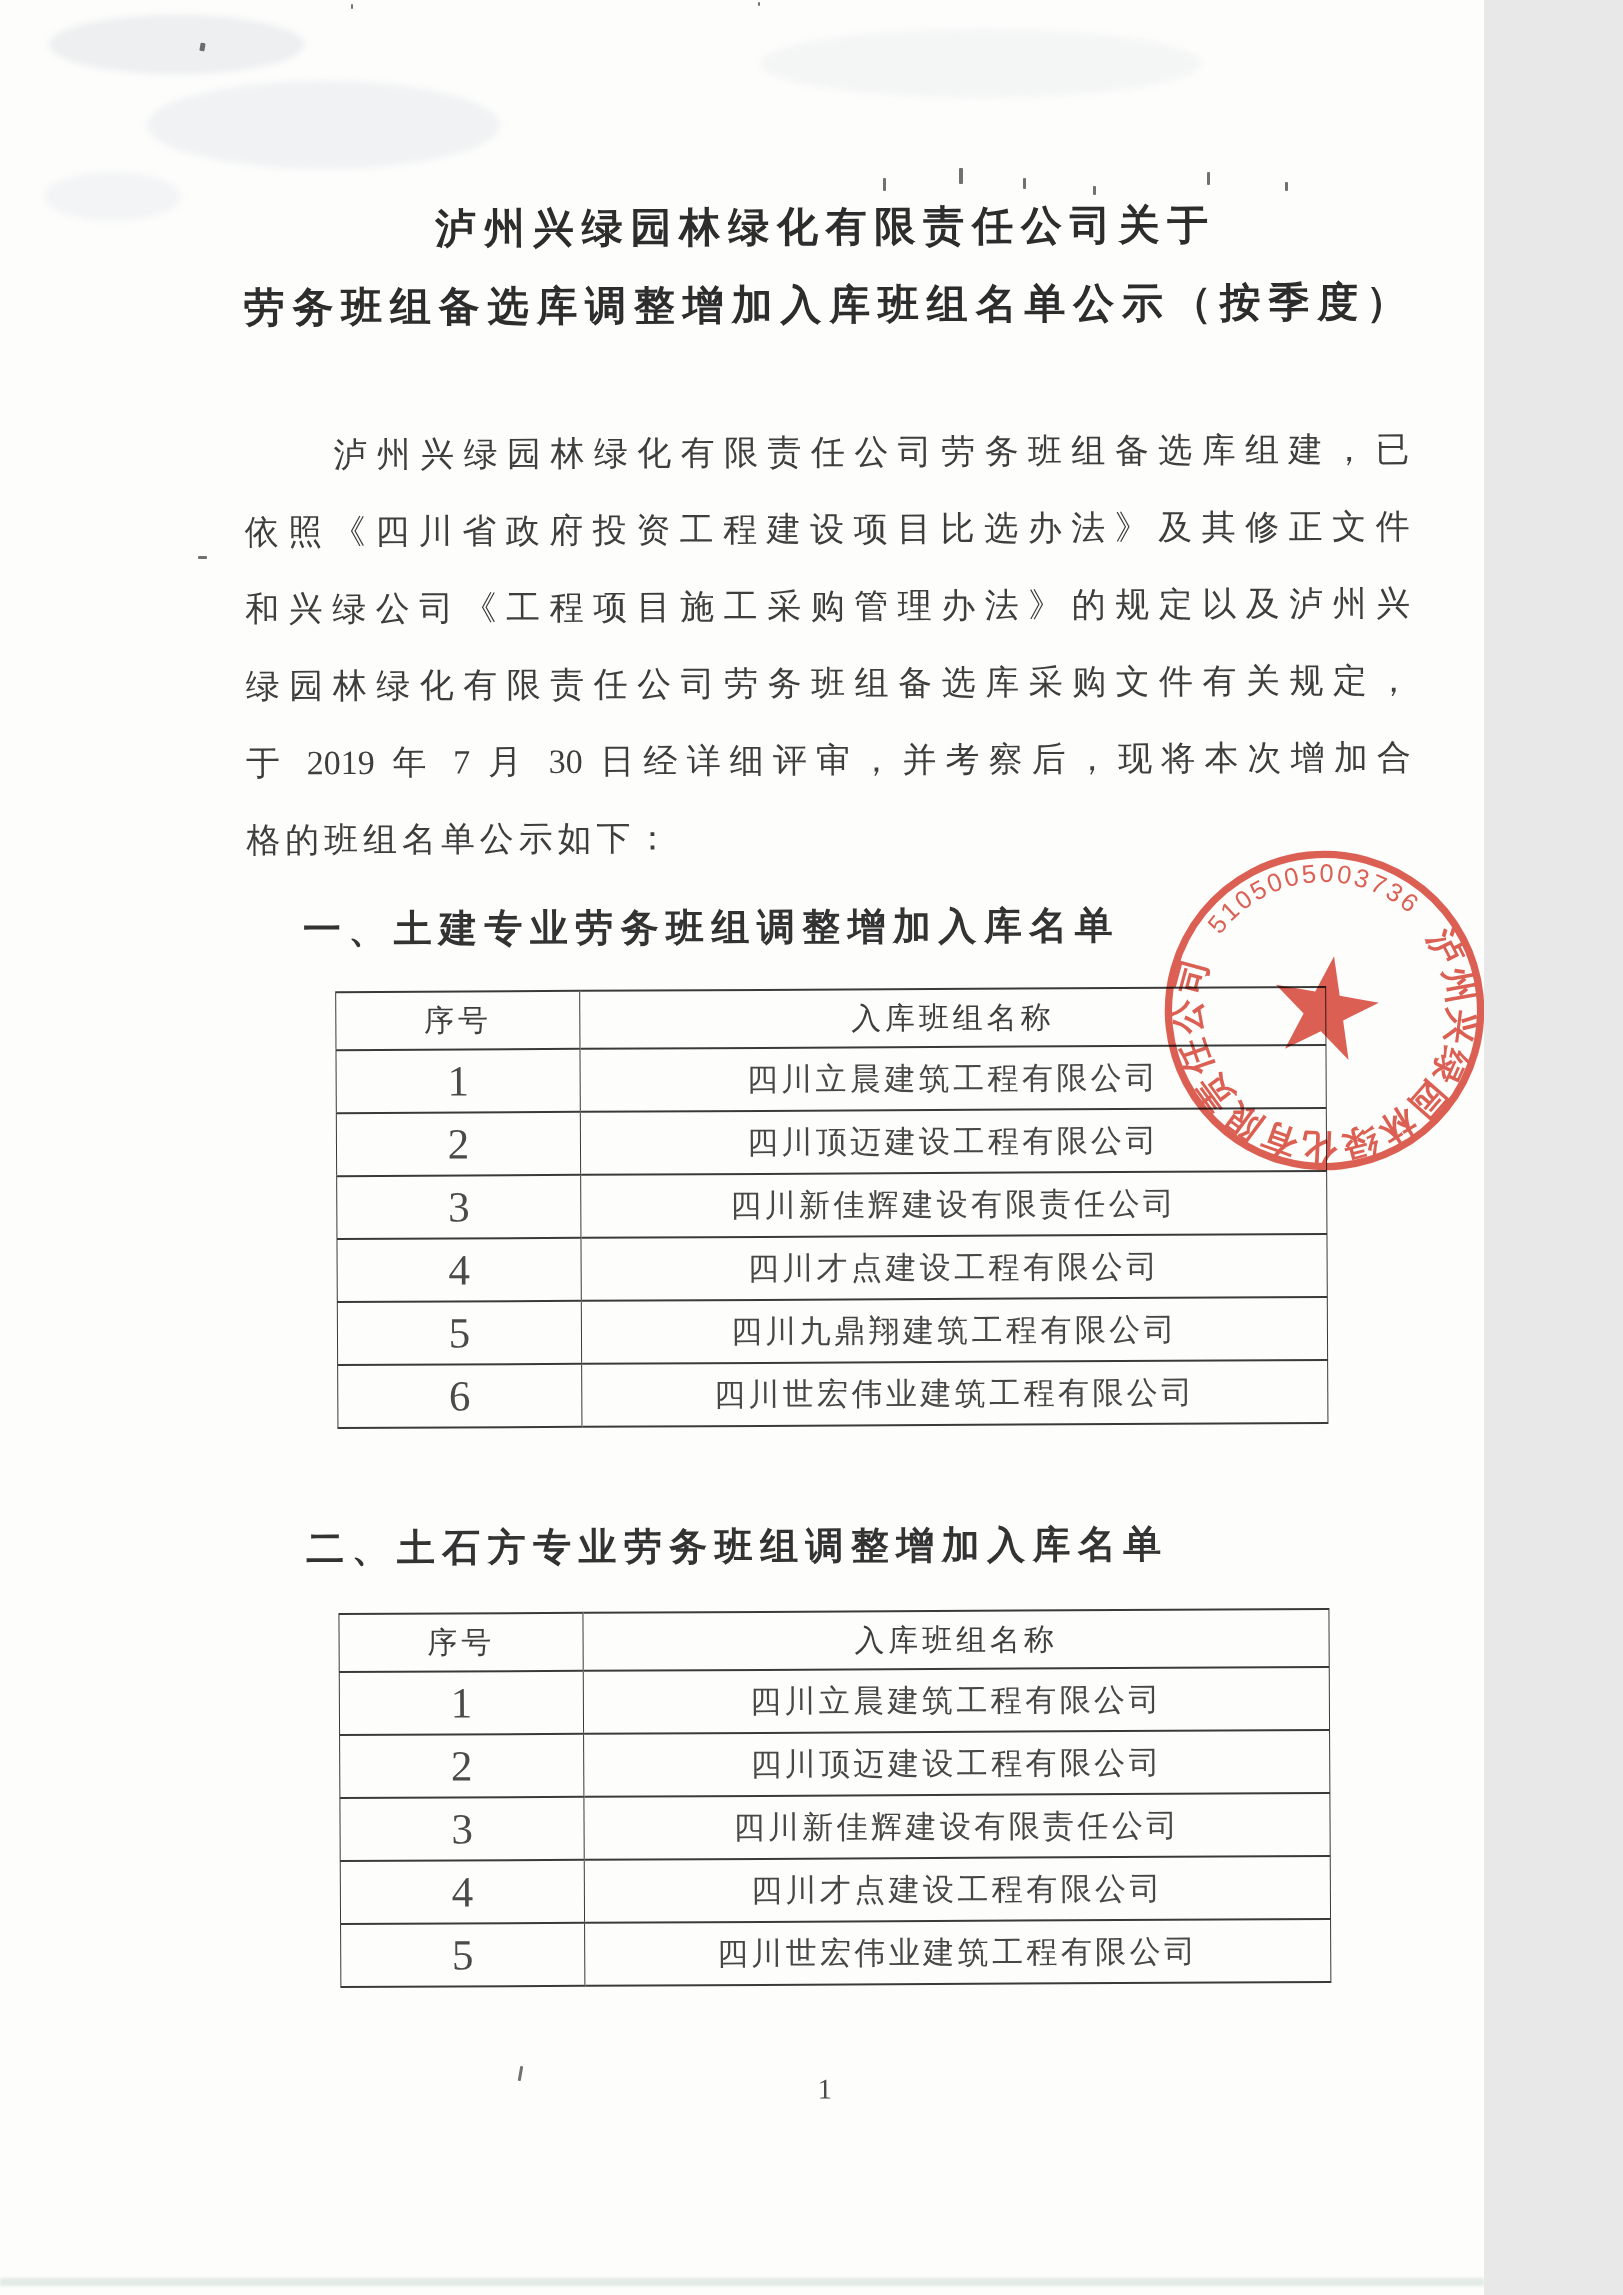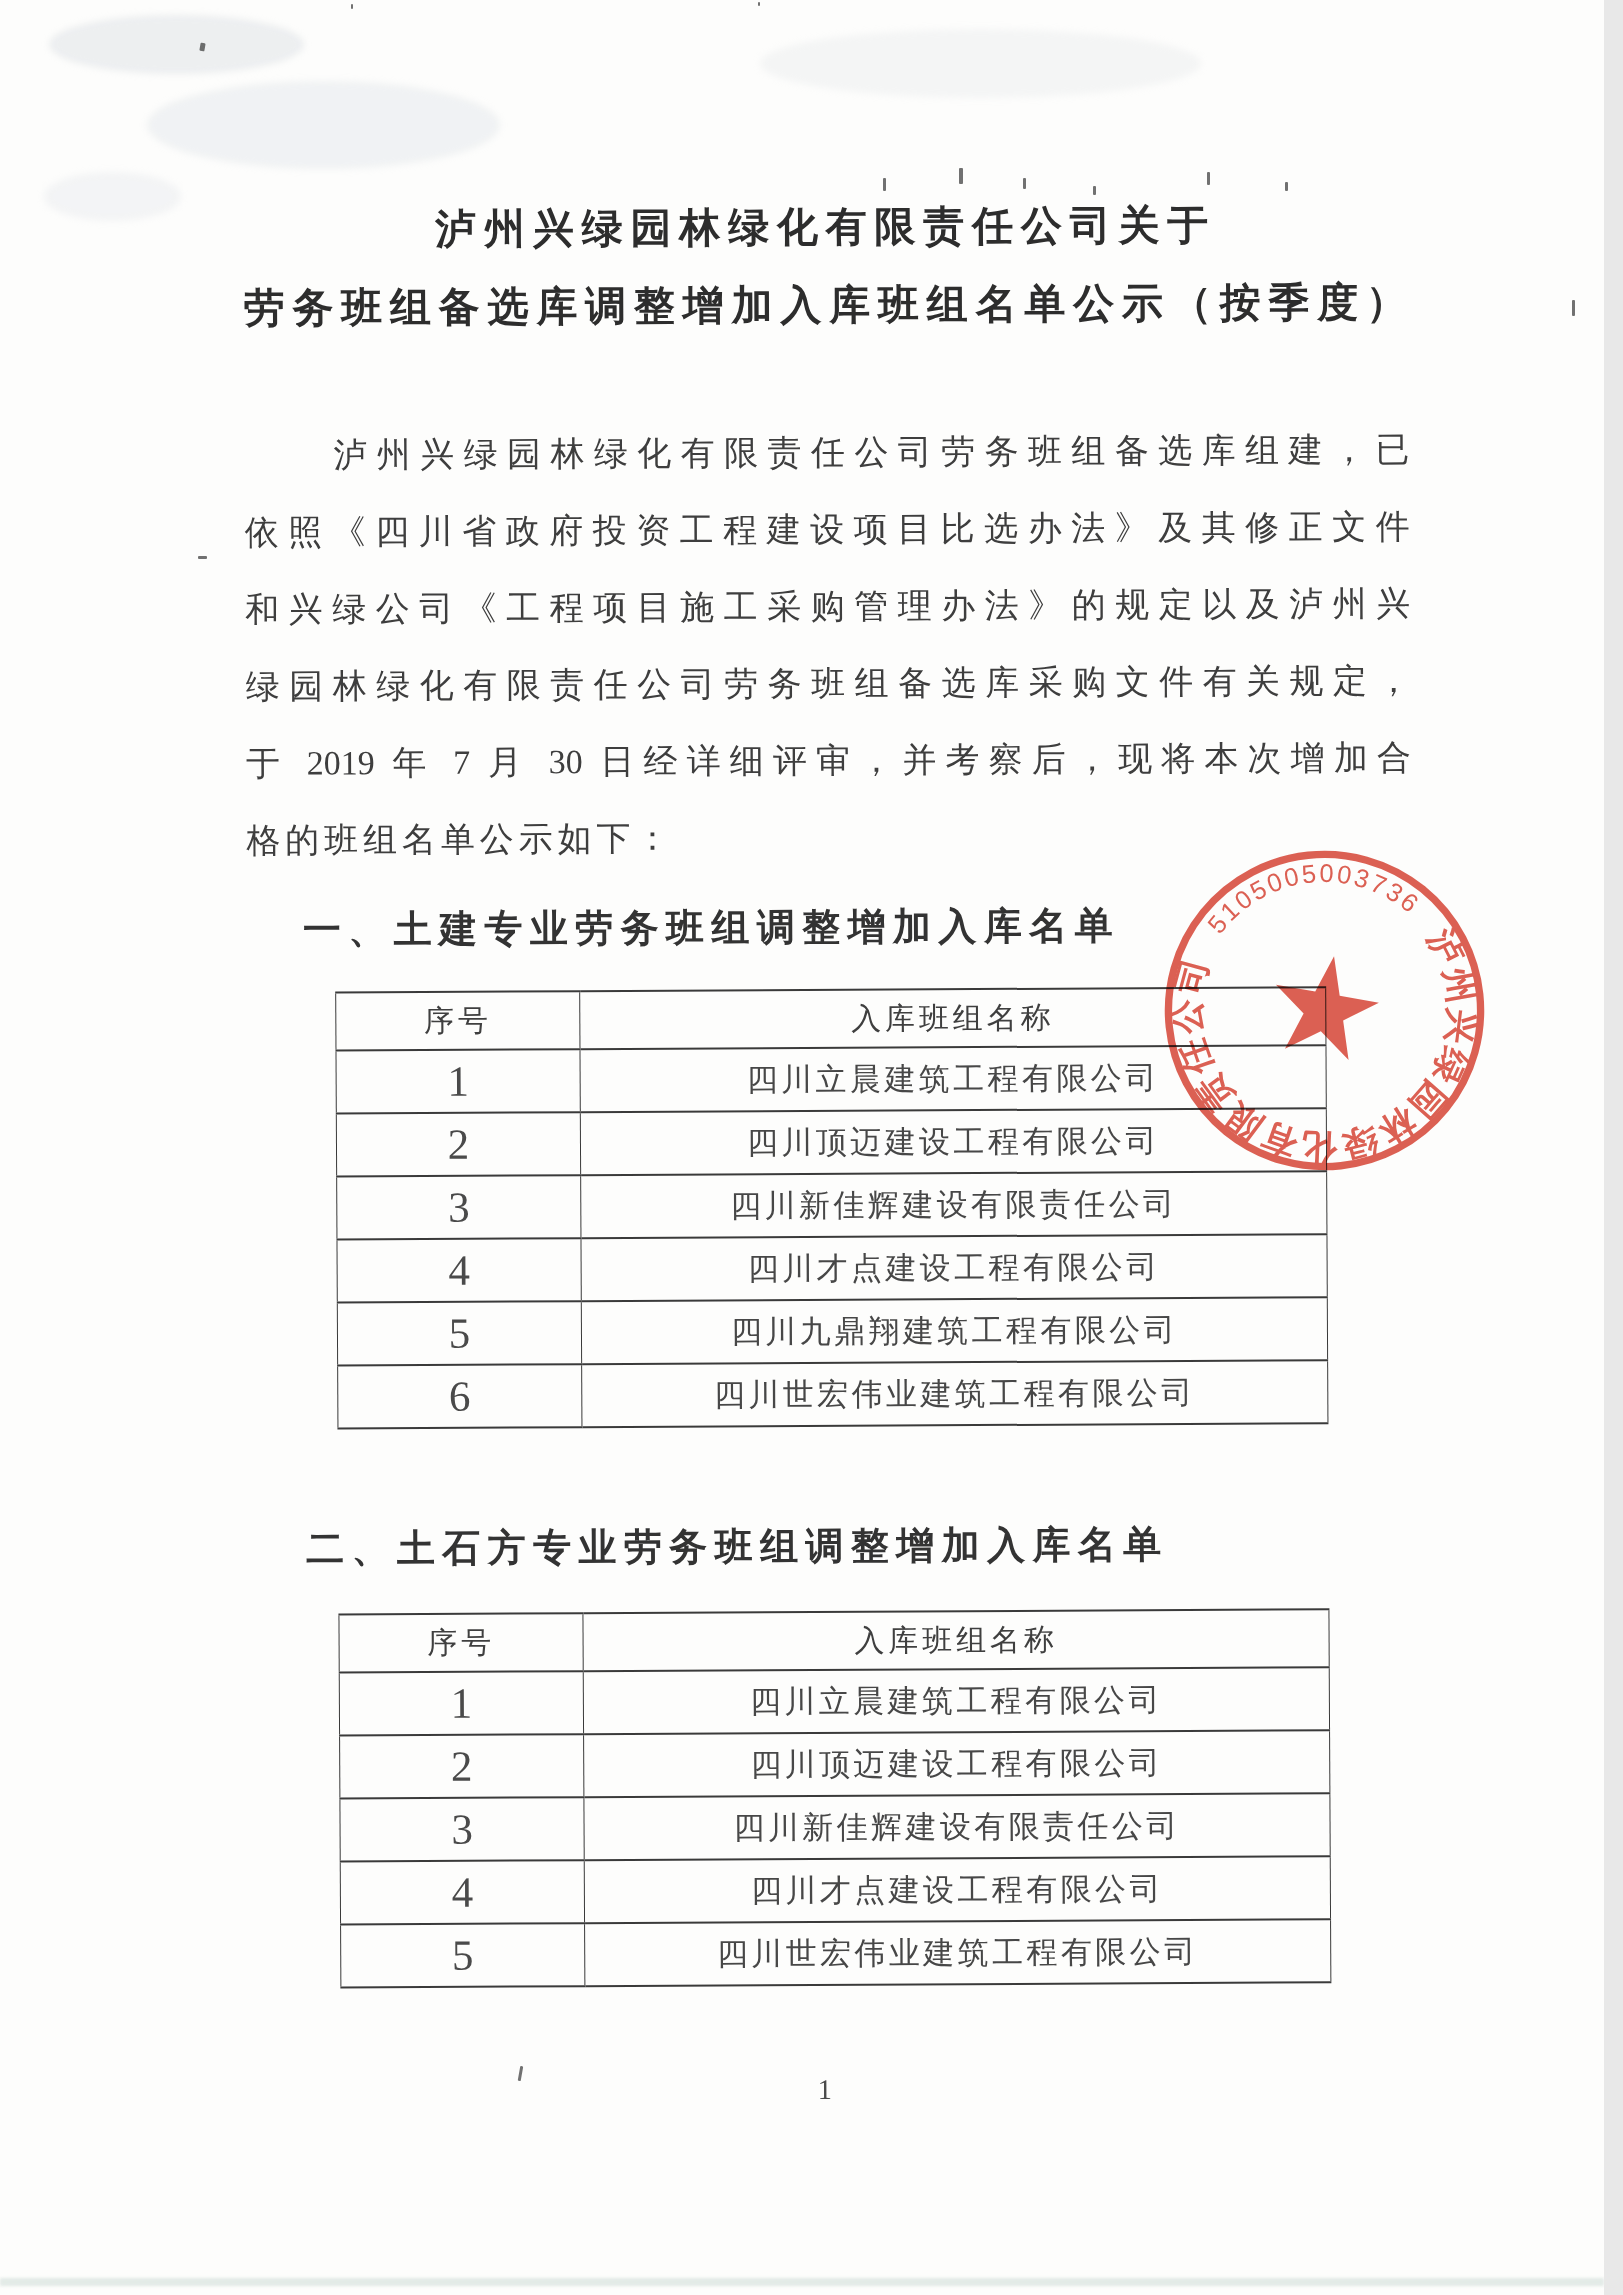--- a/index.html
+++ b/index.html
@@ -1,18 +1,18 @@
 <!DOCTYPE html>
 <html style="font-size:7.8px"><head>
 <meta charset="utf-8">
 <style>
   html,body{margin:0;padding:0;background:#e8e8e8;}
   .page{
     position:relative;
-    width:1604px;height:2295px;
+    width:1484px;height:2295px;
     background:#fefefdf5;
     background-color:#fdfdfc;
     overflow:hidden;
     font-family:"Liberation Serif","DejaVu Serif",serif;
     color:#3c3c3c;
   }
   .content{
     position:absolute;left:0;top:0;width:100%;height:100%;
     transform:rotate(-0.3deg);
   }

